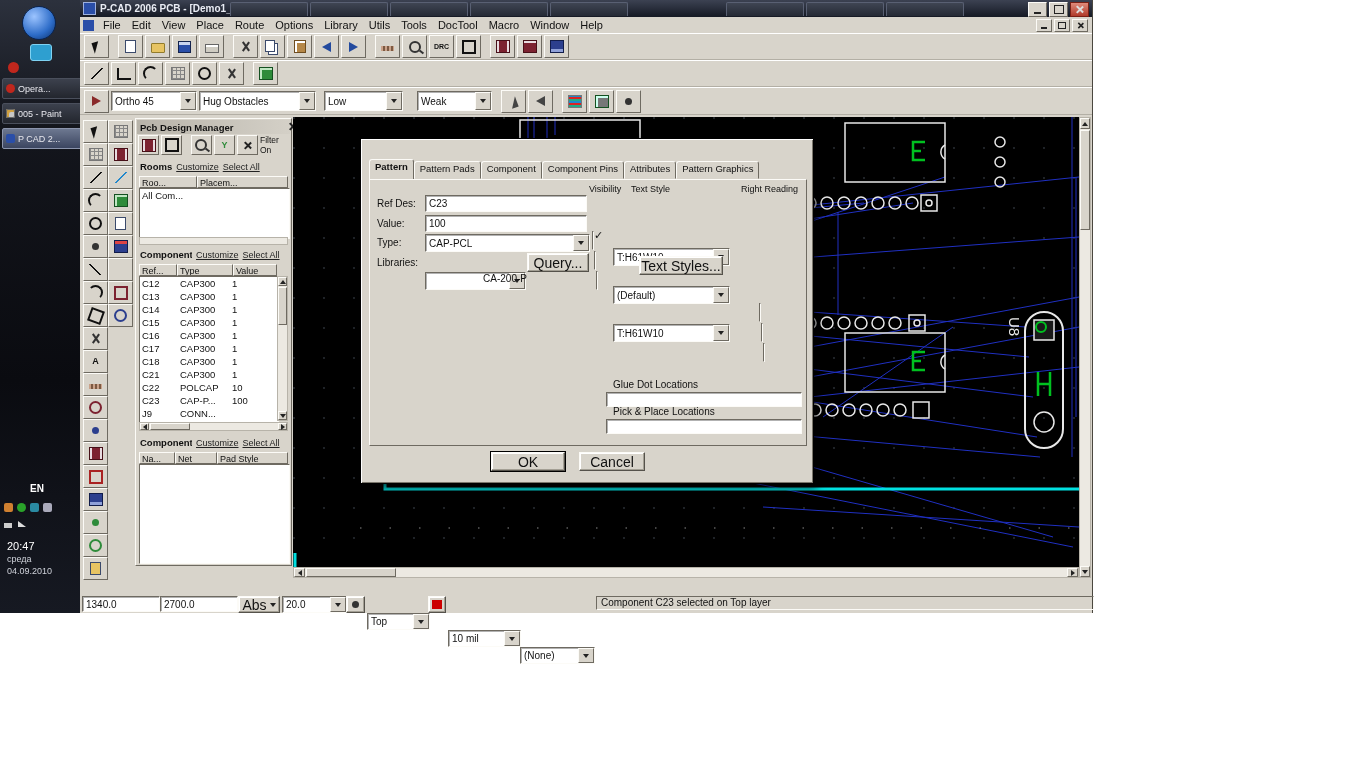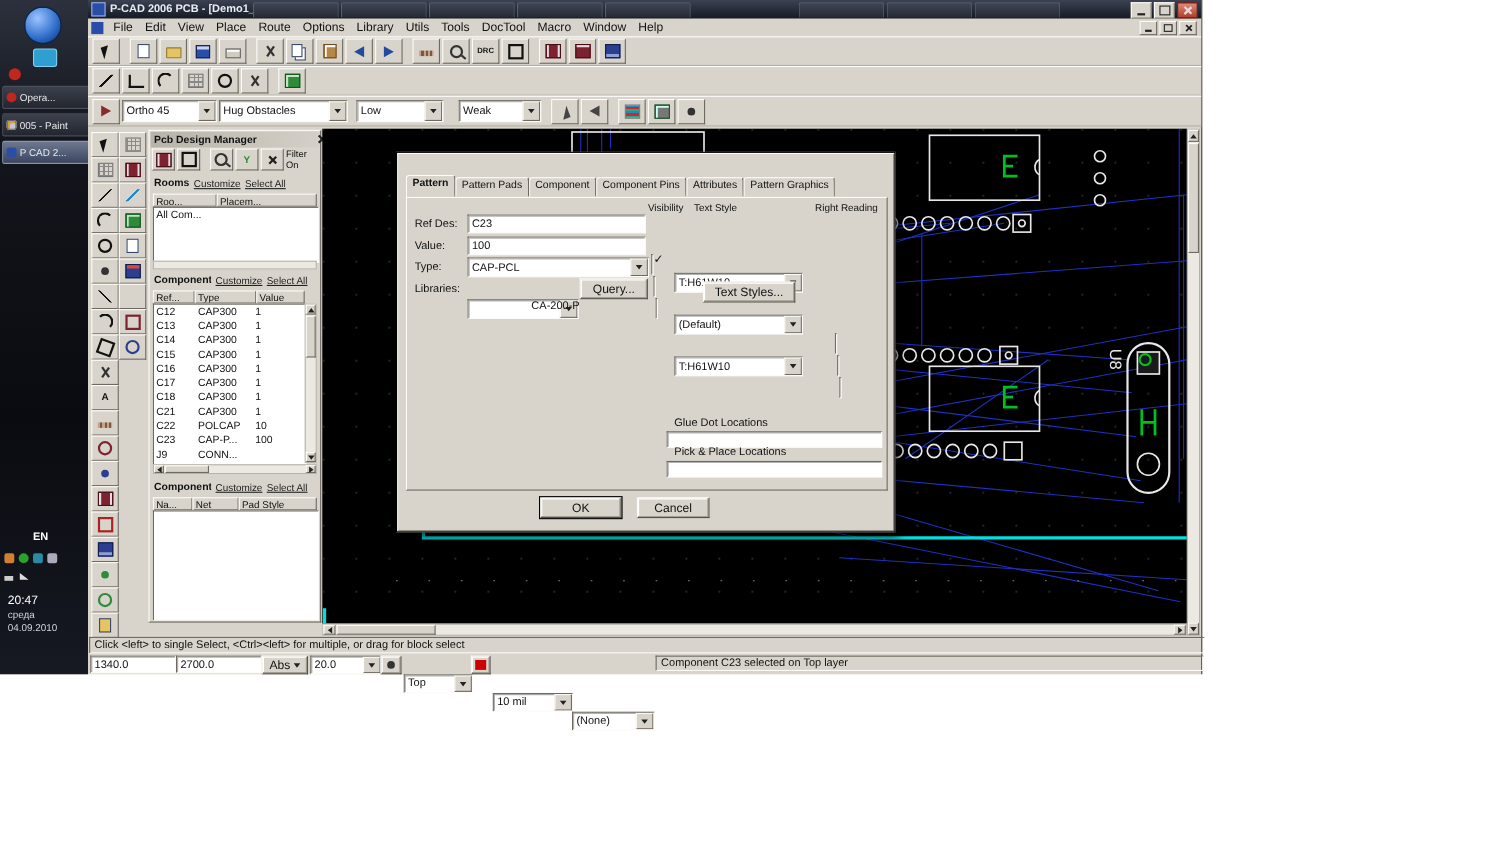--- a/index.html
+++ b/index.html
@@ -86,21 +86,21 @@
   #dialog{left:280px;top:138px;width:452px;height:344px;background:#d8d4cb;border:1px solid #000;
           box-shadow:3px 4px 8px rgba(0,0,0,.7),inset 1px 1px 0 #fff,inset -1px -1px 0 #7a766c;z-index:50;}
   .dlgtitle{left:3px;top:3px;right:3px;height:15px;background:linear-gradient(180deg,#55585f,#1d1f25);color:#fff;font-size:10px;font-weight:bold;display:flex;align-items:center;padding-left:4px;}
   .tabs{left:8px;top:21px;height:19px;display:flex;align-items:center;}
   .tab{height:15px;padding:1px 5px 0 5px;font-size:9.5px;background:#d8d4cb;border:1px solid;border-color:#fcfbf7 #6e6a61 transparent #fcfbf7;border-radius:3px 3px 0 0;white-space:nowrap;}
   .tab.sel{height:18px;font-weight:bold;}
   .tabbody{left:8px;top:40px;width:436px;height:265px;border:1px solid;border-color:#fcfbf7 #6e6a61 #6e6a61 #fcfbf7;}
   .lab{font-size:10px;white-space:nowrap;}
   .lab9{font-size:9px;white-space:nowrap;}
   .grp{border:1px solid;border-color:#9a968c #fcfbf7 #fcfbf7 #9a968c;box-shadow:inset 1px 1px 0 #fcfbf7, inset -1px -1px 0 #9a968c;}
-  .pbtn{background:#d8d4cb;border:1px solid;border-color:#fcfbf7 #55524b #55524b #fcfbf7;box-shadow:inset -1px -1px 0 #a39f94,inset 1px 1px 0 #fff;font-size:11px;display:flex;align-items:center;justify-content:center;}
+  .pbtn{background:#d8d4cb;border:1px solid;border-color:#fcfbf7 #55524b #55524b #fcfbf7;box-shadow:inset -1px -1px 0 #a39f94,inset 1px 1px 0 #fff;font-size:14px;display:flex;align-items:center;justify-content:center;}
   .pbtn.def{outline:1px solid #000;text-align:center;}
   
   #statusbar{left:0;top:578px;width:1012px;height:16px;}
   #cmdbar{left:0;top:595px;width:1012px;height:18px;}
 </style>
 </head>
 <body>
 
 <div id="screen">
 
@@ -735,23 +735,20 @@
 
       <span class="lab abs" style="left:252px;top:240px;">Glue Dot Locations</span>
       <div class="field abs" style="left:245px;top:253px;width:188px;height:11px;"></div>
       <span class="lab abs" style="left:252px;top:267px;">Pick &amp; Place Locations</span>
       <div class="field abs" style="left:245px;top:280px;width:188px;height:11px;"></div>
 
       <div class="pbtn def abs" style="left:130px;top:313px;width:72px;height:17px;">OK</div>
       <div class="pbtn abs" style="left:218px;top:313px;width:64px;height:17px;">Cancel</div>
     </div>
 
-    <div id="statusbar" class="abs">
-      <div class="abs" style="left:1px;top:1px;width:1008px;height:13px;border:1px solid;border-color:#6e6a61 #fcfbf7 #fcfbf7 #6e6a61;font-size:10px;padding-left:4px;line-height:13px;white-space:nowrap;overflow:hidden;">Click &lt;left&gt; to single Select, &lt;Ctrl&gt;&lt;left&gt; for multiple, or drag for block select</div>
-    </div>
 
     <div id="cmdbar" class="abs">
       <div class="field abs" style="left:2px;top:1px;width:70px;height:12px;">1340.0</div>
       <div class="field abs" style="left:80px;top:1px;width:70px;height:12px;">2700.0</div>
       <div class="pbtn abs" style="left:158px;top:1px;width:40px;height:15px;gap:3px;">
         <span>Abs</span>
           <span class="tri-d"></span>
       </div>
       <div class="combo abs" style="left:202px;top:1px;width:60px;height:15px;">
         <span>20.0</span>

